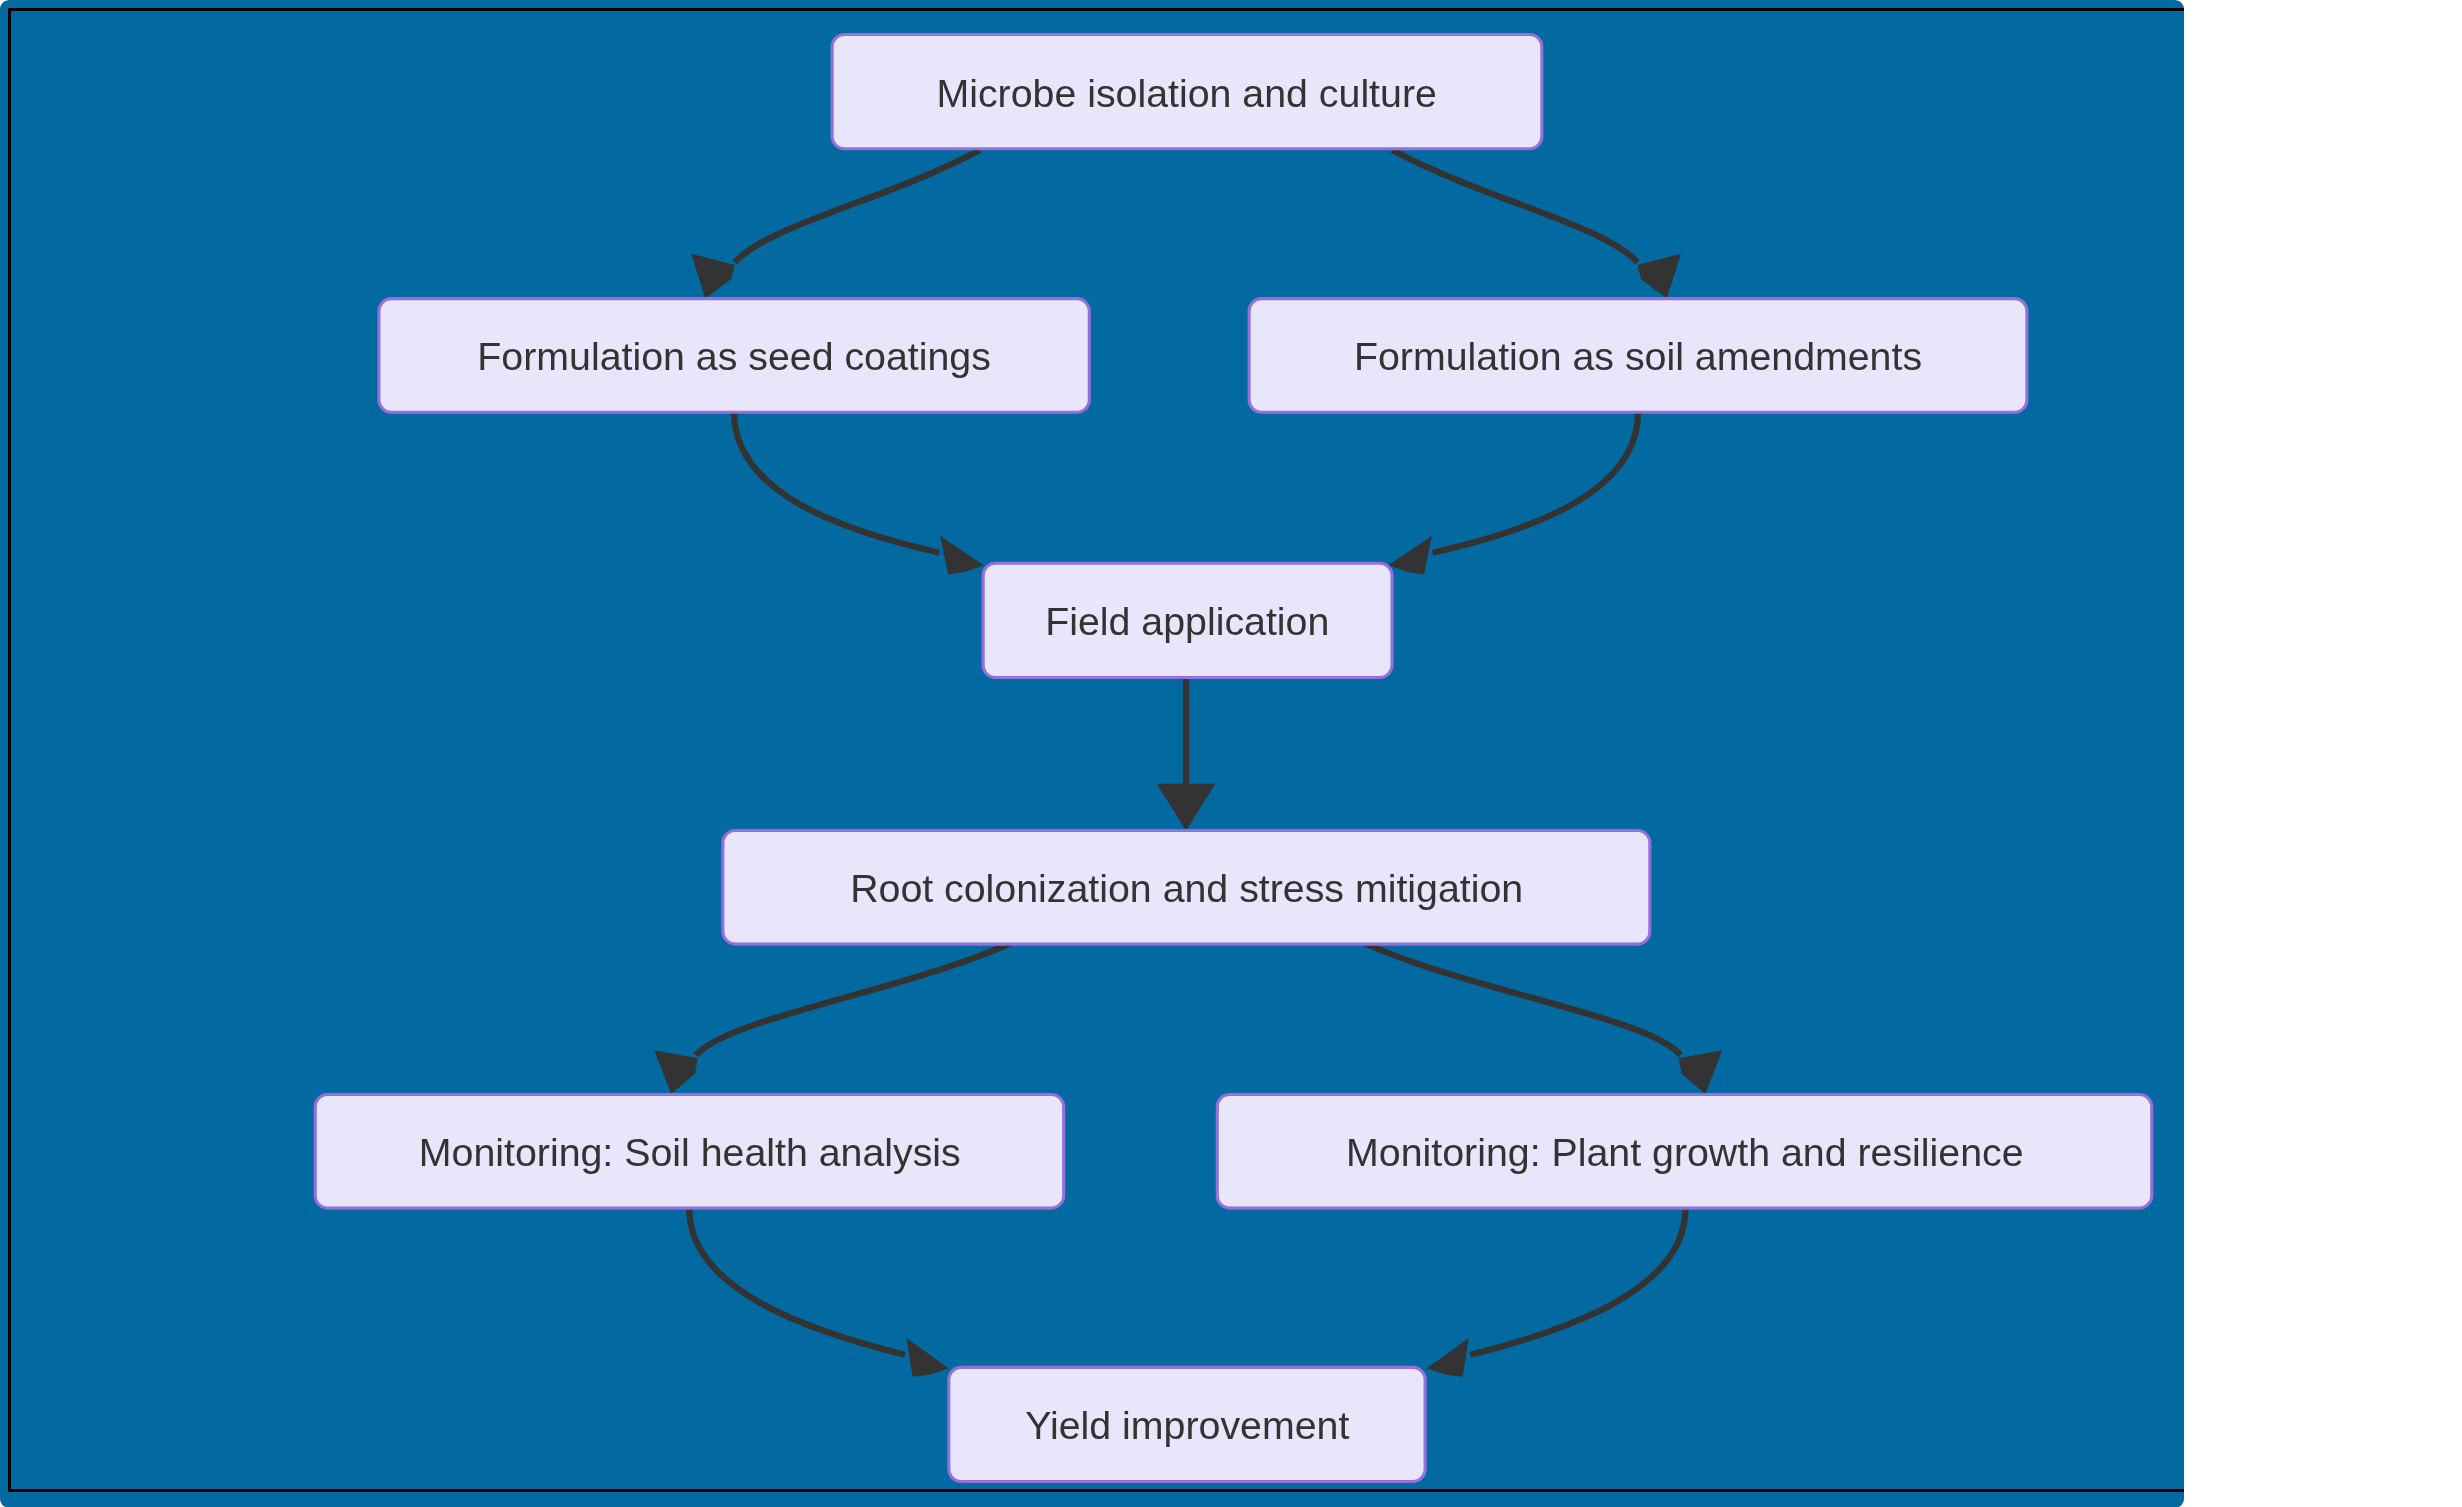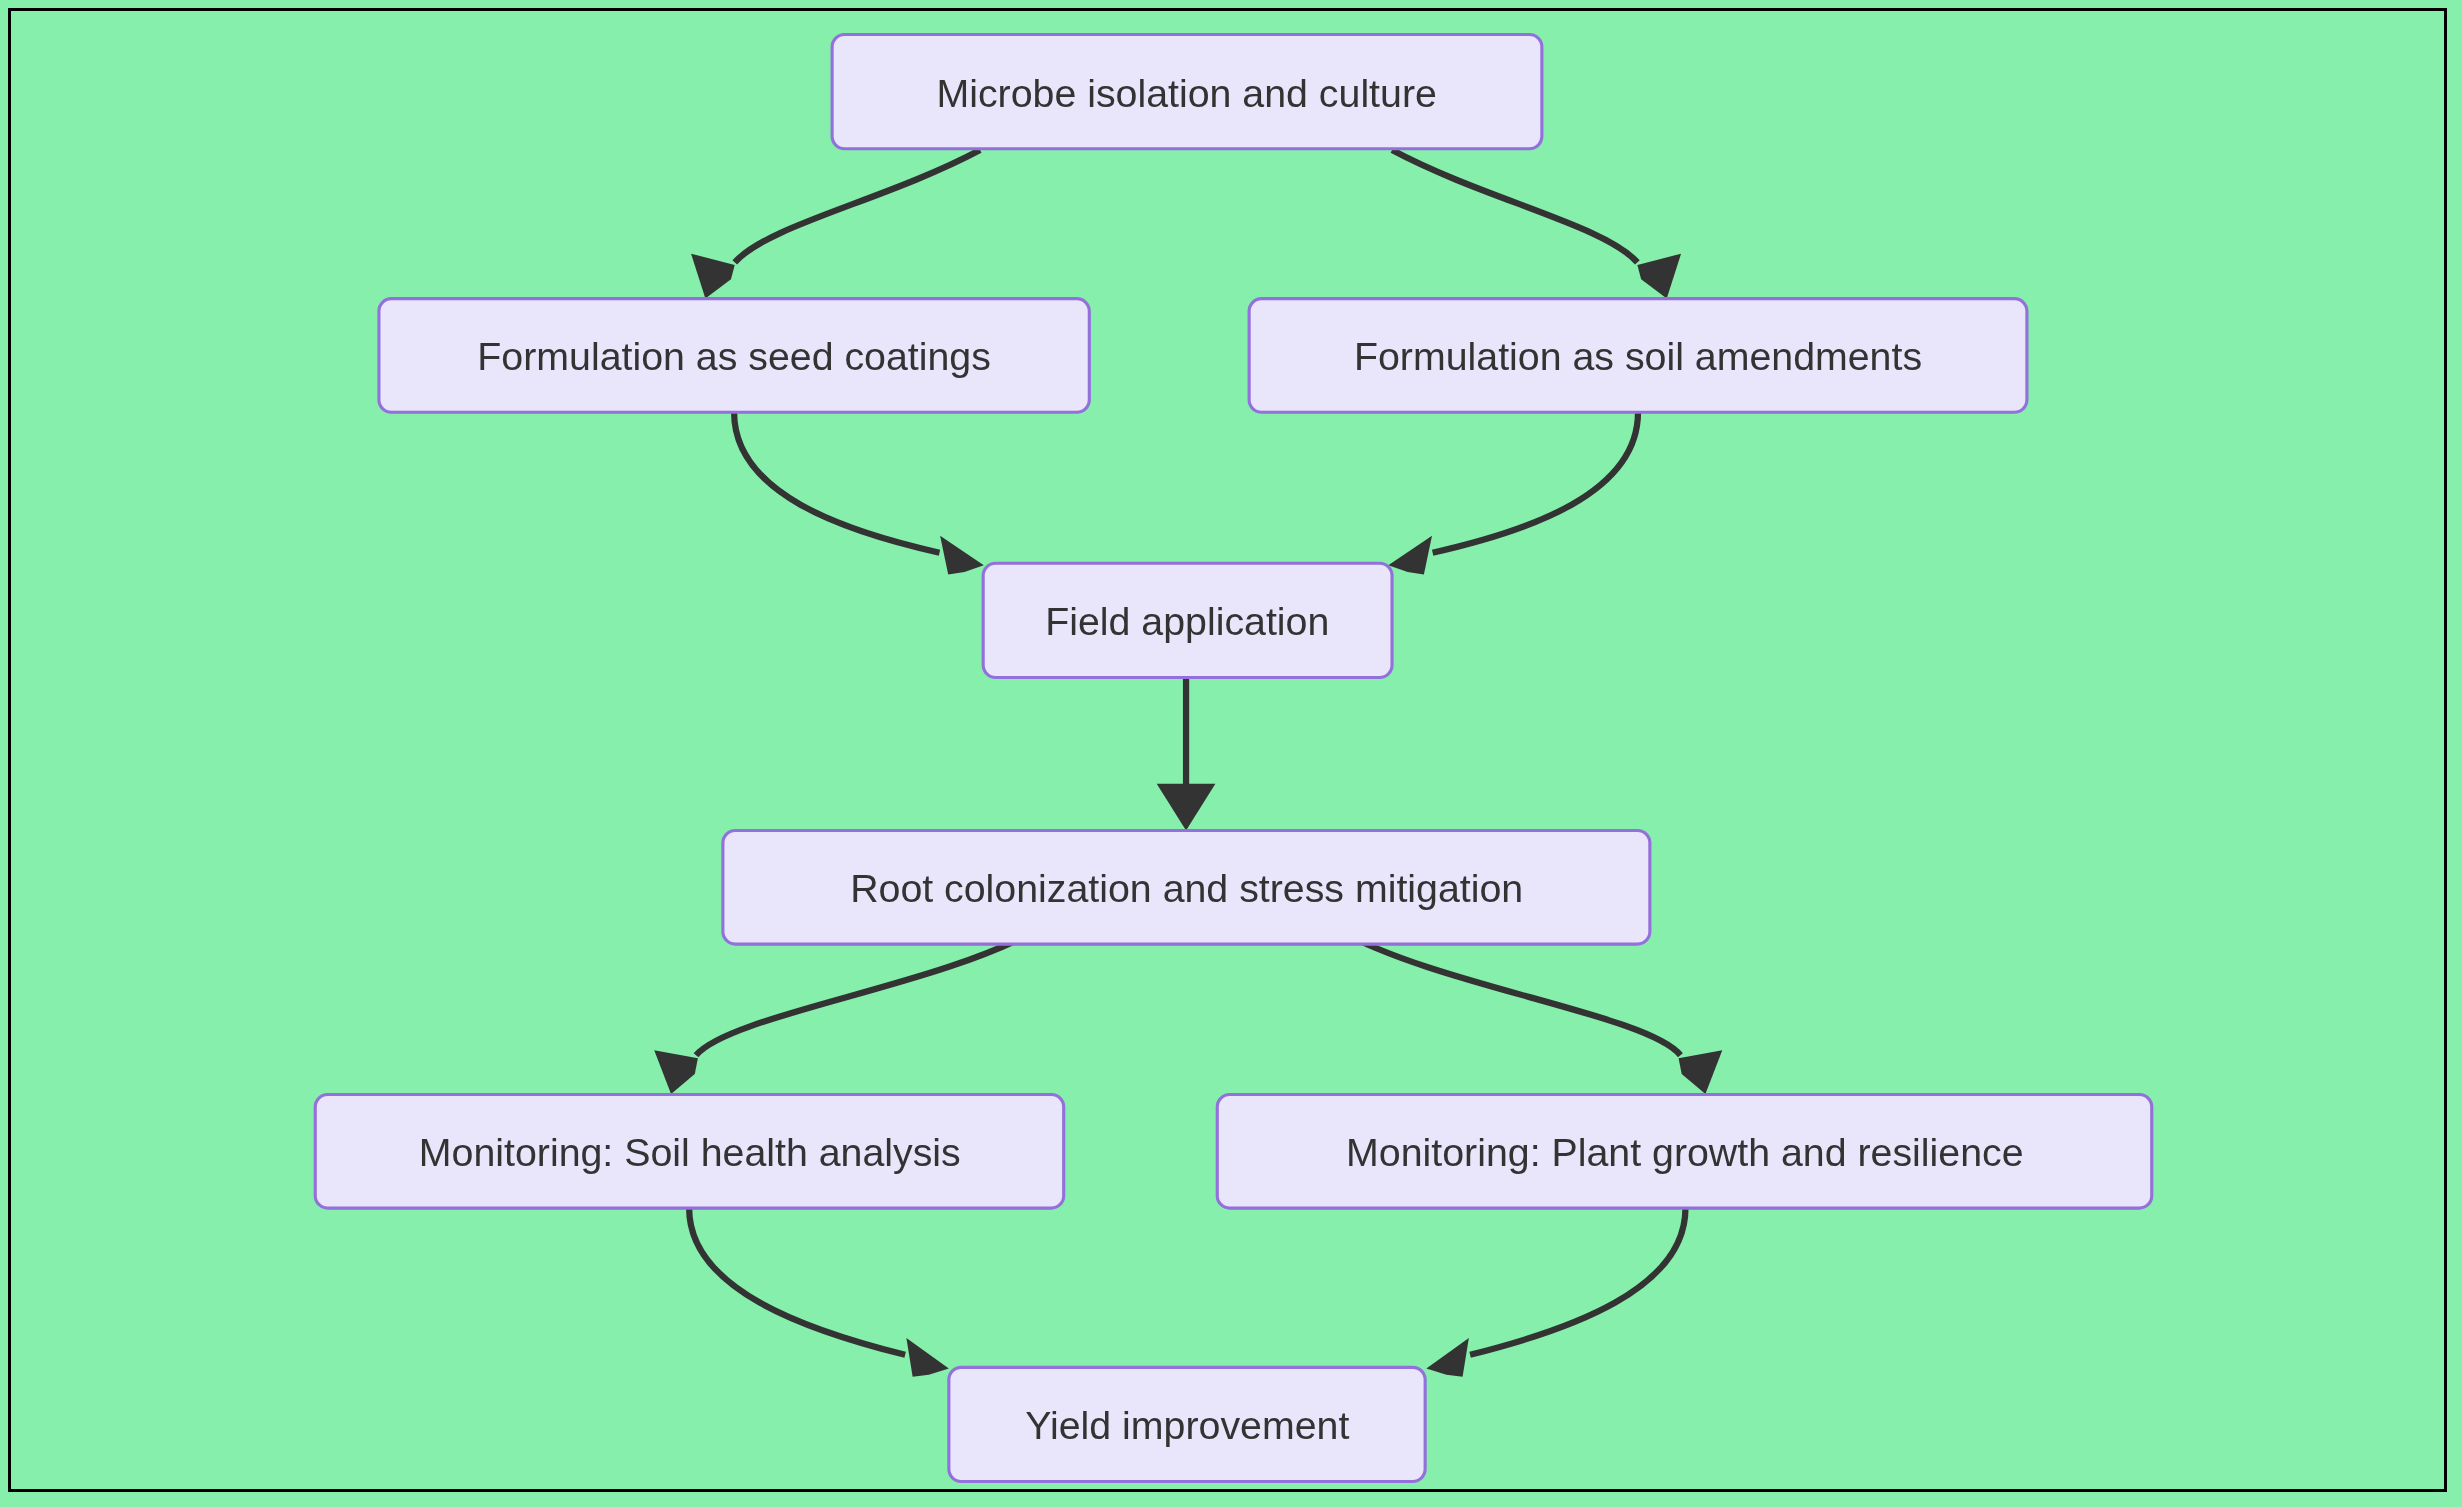--- a/index.html
+++ b/index.html
@@ -2,25 +2,26 @@
 <html style="font-size:10px"><head>
 <meta charset="utf-8">
 <style>
   html, body {
     margin: 0;
     padding: 0;
     background: #ffffff;
   }
   #canvas {
     position: relative;
-    width: 2462px;
+    width: 2184px;
     height: 1508px;
-    background: #86efac;
+    background: #0369a1;
     overflow: hidden;
     font-family: "Liberation Sans", sans-serif;
+    border-radius: 9px;
   }
   #frame {
     position: absolute;
     left: 8px;
     top: 8px;
     width: 2439px;
     height: 1484px;
     border: 3.7px solid #000000;
     box-sizing: border-box;
     pointer-events: none;

